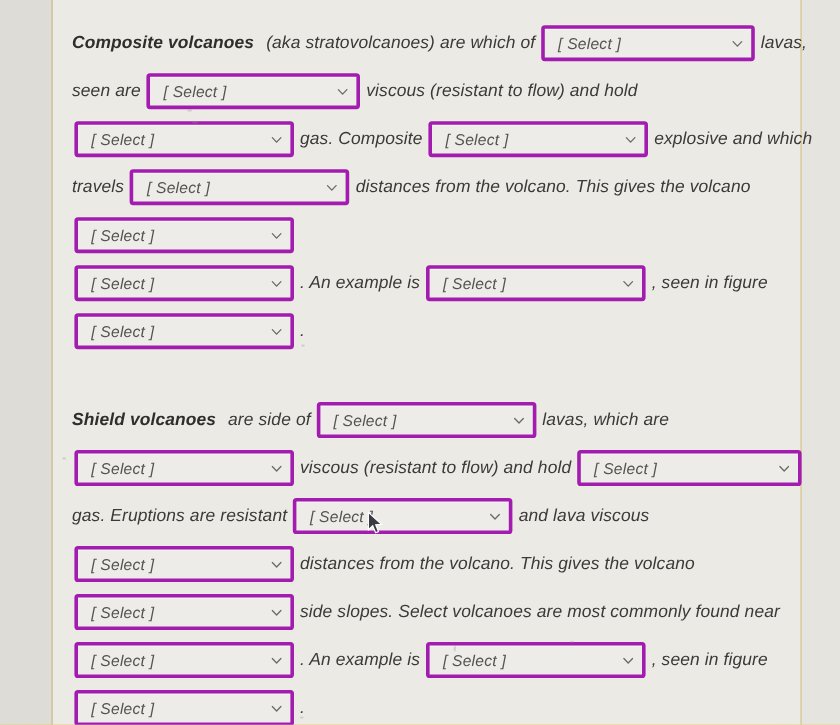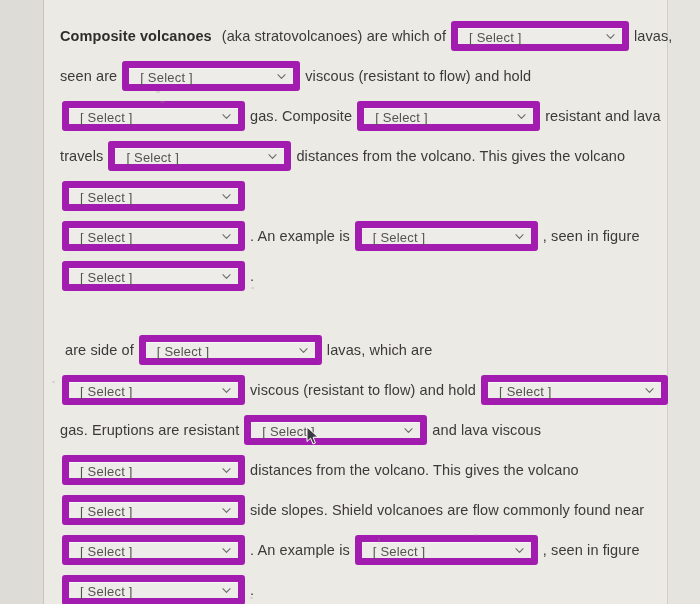--- a/index.html
+++ b/index.html
@@ -15,20 +15,21 @@
     font-family: "Liberation Sans", sans-serif;
     -webkit-font-smoothing: antialiased;
   }
 
   
   #page {
     position: relative;
     width: 700px;
     height: 604px;
     background: #eab308;
+    font-style: italic;
   }
 
   
   #paper-tint {
     position: absolute;
     inset: 0;
     background:
       linear-gradient(90deg,
         rgba(205,202,196,0.55) 0px,
         rgba(216,213,207,0.35) 20px,
@@ -99,25 +100,25 @@
     font-weight: bold;
     color: #2f2e2c;
   }
   .sp-l { margin-left: 5px; }
   .sp-r { margin-right: 5px; }
 
   
   .select {
     position: relative;
     display: inline-flex;
-    align-items: flex-end;
+    align-items: center;
     height: 30px;
     box-sizing: border-box;
     background: #eeece8;
-    border: 7px solid #a21caf;
+    border: 3px solid #a21caf;
     border-radius: 3px;
     box-shadow: 0 1px 0 rgba(255,255,255,0.5) inset;
     padding: 0 22px 0 11px;
     cursor: pointer;
     flex: none;
   }
   .select .ph {
     font-size: 13px;
     color: #55534f;
     letter-spacing: 0.2px;
@@ -203,21 +204,21 @@
           </div>
           <span class="txt sp-l sp-r">gas.  Composite</span>
           <div class="select" role="combobox" style="width: 183px;">
             <span class="ph">[ Select ]</span>
             <span class="chev">
               <svg viewBox="0 0 10 10" width="9" height="9" aria-hidden="true">
                 <path d="M1,3 L5,7.2 L9,3" fill="none" stroke="#6b6964" stroke-width="1.2" stroke-linecap="round" stroke-linejoin="round"></path>
               </svg>
             </span>
           </div>
-          <span class="txt sp-l sp-r">resistant and lava</span>
+          <span class="txt sp-l sp-r">explosive and which</span>
         </div>
         <div class="line" style="padding-left: 16px;">
           <span class="txt sp-r">travels</span>
           <div class="select" role="combobox" style="width: 183px;">
             <span class="ph">[ Select ]</span>
             <span class="chev">
               <svg viewBox="0 0 10 10" width="9" height="9" aria-hidden="true">
                 <path d="M1,3 L5,7.2 L9,3" fill="none" stroke="#6b6964" stroke-width="1.2" stroke-linecap="round" stroke-linejoin="round"></path>
               </svg>
             </span>
@@ -262,20 +263,21 @@
                 <path d="M1,3 L5,7.2 L9,3" fill="none" stroke="#6b6964" stroke-width="1.2" stroke-linecap="round" stroke-linejoin="round"></path>
               </svg>
             </span>
           </div>
           <span class="txt sp-l sp-r">.</span>
         </div>
       </div>
 
     <div class="block" id="block-shield">
         <div class="line" style="padding-left: 16px;">
+          <span class="txt bold sp-r">Shield volcanoes</span>
           <span class="txt sp-l sp-r">are side of</span>
           <div class="select" role="combobox" style="width: 183px;">
             <span class="ph">[ Select ]</span>
             <span class="chev">
               <svg viewBox="0 0 10 10" width="9" height="9" aria-hidden="true">
                 <path d="M1,3 L5,7.2 L9,3" fill="none" stroke="#6b6964" stroke-width="1.2" stroke-linecap="round" stroke-linejoin="round"></path>
               </svg>
             </span>
           </div>
           <span class="txt sp-l sp-r">lavas, which are</span>
@@ -324,21 +326,21 @@
         </div>
         <div class="line" style="padding-left: 18px;">
           <div class="select" role="combobox" style="width: 183px;">
             <span class="ph">[ Select ]</span>
             <span class="chev">
               <svg viewBox="0 0 10 10" width="9" height="9" aria-hidden="true">
                 <path d="M1,3 L5,7.2 L9,3" fill="none" stroke="#6b6964" stroke-width="1.2" stroke-linecap="round" stroke-linejoin="round"></path>
               </svg>
             </span>
           </div>
-          <span class="txt sp-l sp-r">side slopes.  Shield volcanoes are flow commonly found near</span>
+          <span class="txt sp-l sp-r">side slopes.  Select volcanoes are most commonly found near</span>
         </div>
         <div class="line" style="padding-left: 18px;">
           <div class="select" role="combobox" style="width: 183px;">
             <span class="ph">[ Select ]</span>
             <span class="chev">
               <svg viewBox="0 0 10 10" width="9" height="9" aria-hidden="true">
                 <path d="M1,3 L5,7.2 L9,3" fill="none" stroke="#6b6964" stroke-width="1.2" stroke-linecap="round" stroke-linejoin="round"></path>
               </svg>
             </span>
           </div>

